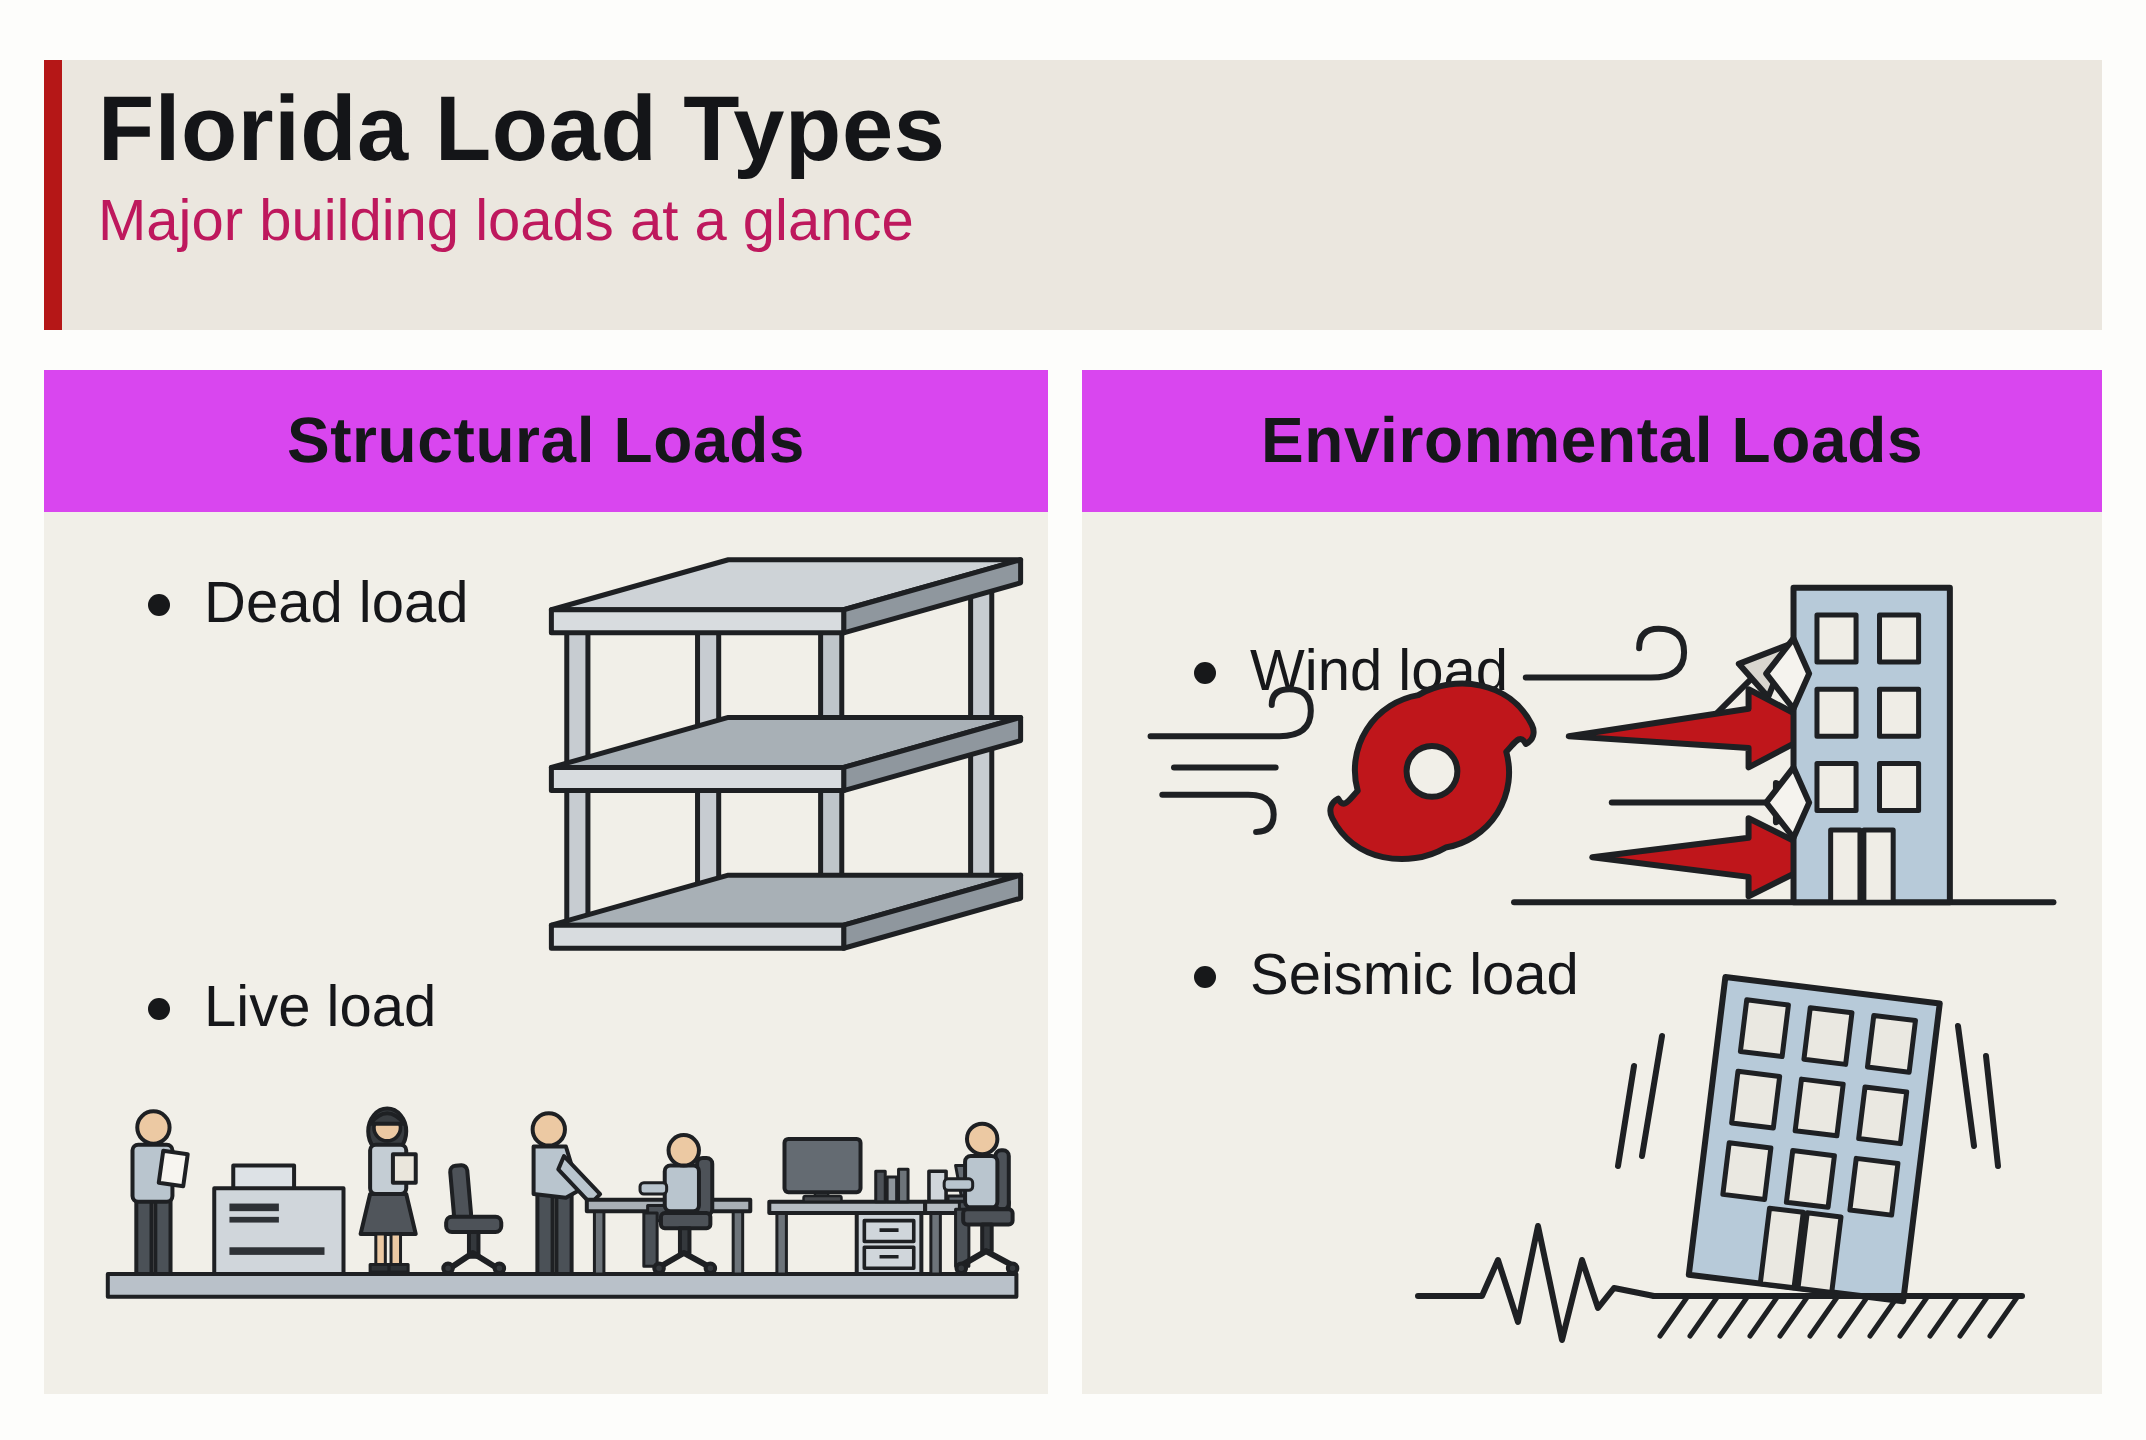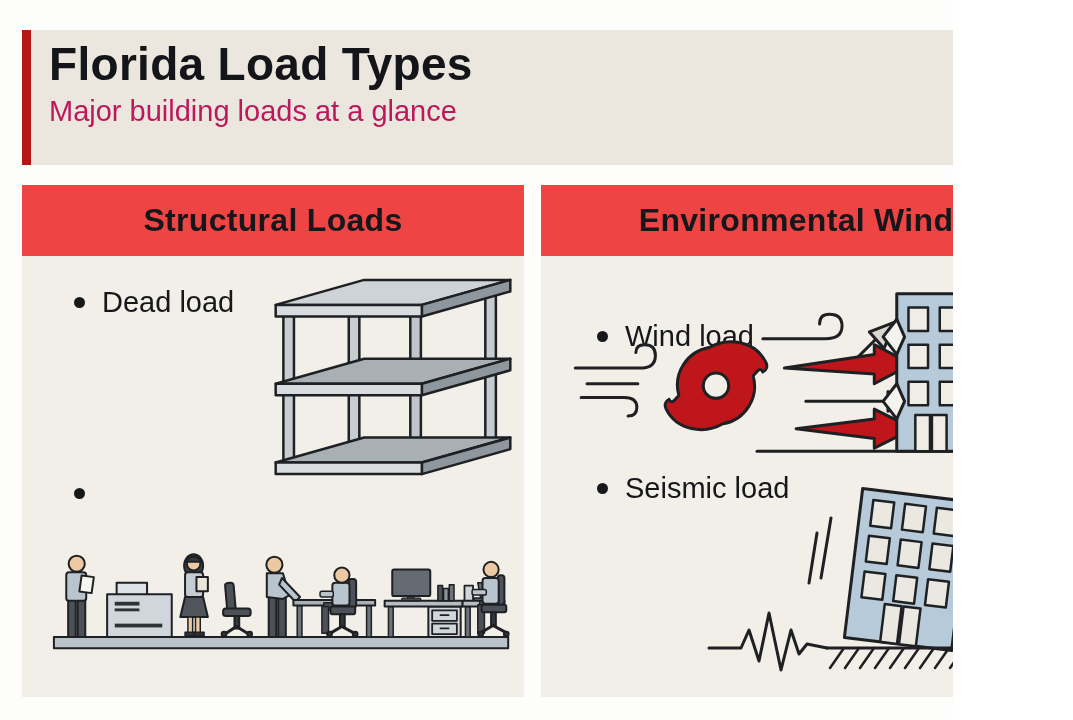--- a/index.html
+++ b/index.html
@@ -1,30 +1,30 @@
 <!DOCTYPE html>
 <html><head>
 <meta charset="utf-8">
 <style>
   html,body{margin:0;padding:0;}
   body{font-family:"Liberation Sans",sans-serif;}
-  .canvas{position:relative;width:953px;height:720px;background:#fdfdfb;overflow:hidden;}
+  .canvas{position:relative;width:1073px;height:720px;background:#fdfdfb;overflow:hidden;}
 
   
   .header{position:absolute;left:22px;top:30px;width:1020px;height:135px;
           background:#ebe7df;border-left:9px solid #b51717;}
   .header-inner{padding:8px 0 0 18px;}
   .title{font-weight:700;font-size:46px;line-height:52px;color:#141518;letter-spacing:.3px;margin:0;}
   .subtitle{font-size:29px;line-height:36px;color:#be185d;margin-top:3px;}
 
   
   .panel{position:absolute;top:185px;height:512px;background:#f1efe8;}
   .panel-left{left:22px;width:502px;}
   .panel-right{left:541px;width:510px;}
-  .panel-header{height:71px;background:#ef4444;display:flex;align-items:center;justify-content:center;}
+  .panel-header{height:71px;background:#d946ef;display:flex;align-items:center;justify-content:center;}
   .panel-title{font-weight:700;font-size:32px;color:#16171a;letter-spacing:.3px;}
   .panel-body{position:relative;height:441px;border-radius:20px;}
 
   .load-item-label{position:absolute;display:flex;align-items:center;gap:17px;
                    font-size:29px;color:#16171a;}
   .bullet{width:11px;height:11px;border-radius:50%;background:#17181a;flex:0 0 auto;}
 
   .lbl-dead{left:52px;top:30px;}
   .lbl-live{left:52px;top:232px;}
   .lbl-wind{left:56px;top:28px;margin-top:36px;}
@@ -84,20 +84,21 @@
           <rect x="8" y="112" width="152" height="12" fill="#d8dcdf"></rect>
 
           <path d="M 8,194 L 160,194 L 252,168 L 100,168 Z" fill="#a8b0b6"></path>
           <path d="M 160,194 L 252,168 L 252,180 L 160,206 Z" fill="#8f979e"></path>
           <rect x="8" y="194" width="152" height="12" fill="#d8dcdf"></rect>
         </g>
       </svg>
 
       <div class="load-item-label lbl-live">
         <span class="bullet"></span>
+        <span>Live load</span>
       </div>
 
       <svg class="ill ill-office" width="460" height="119" viewBox="0 0 484 125">
         <g stroke="#1e2023" stroke-width="2" stroke-linejoin="round">
 
           <rect x="2" y="104" width="478" height="12" fill="#b9c1c9"></rect>
 
           <g>
             <rect x="17" y="65" width="8" height="39" fill="#4b5157"></rect>
             <rect x="27" y="65" width="8" height="39" fill="#4b5157"></rect>
@@ -197,21 +198,21 @@
             <circle cx="451" cy="101" r="2.5" fill="#34383c"></circle>
             <circle cx="478" cy="101" r="2.5" fill="#34383c"></circle>
           </g>
         </g>
       </svg>
     </div>
   </section>
 
   <section class="panel panel-right">
     <div class="panel-header">
-      <span class="panel-title">Environmental Wind</span>
+      <span class="panel-title">Environmental Loads</span>
     </div>
     <div class="panel-body">
 
       <div class="load-item-label lbl-wind">
         <span class="bullet"></span>
         <span>Wind load</span>
       </div>
 
       <svg class="ill ill-wind" width="460" height="171" viewBox="0 0 470 175">
         <g stroke="#1e2023" stroke-width="3" stroke-linejoin="round" stroke-linecap="round" fill="none">

